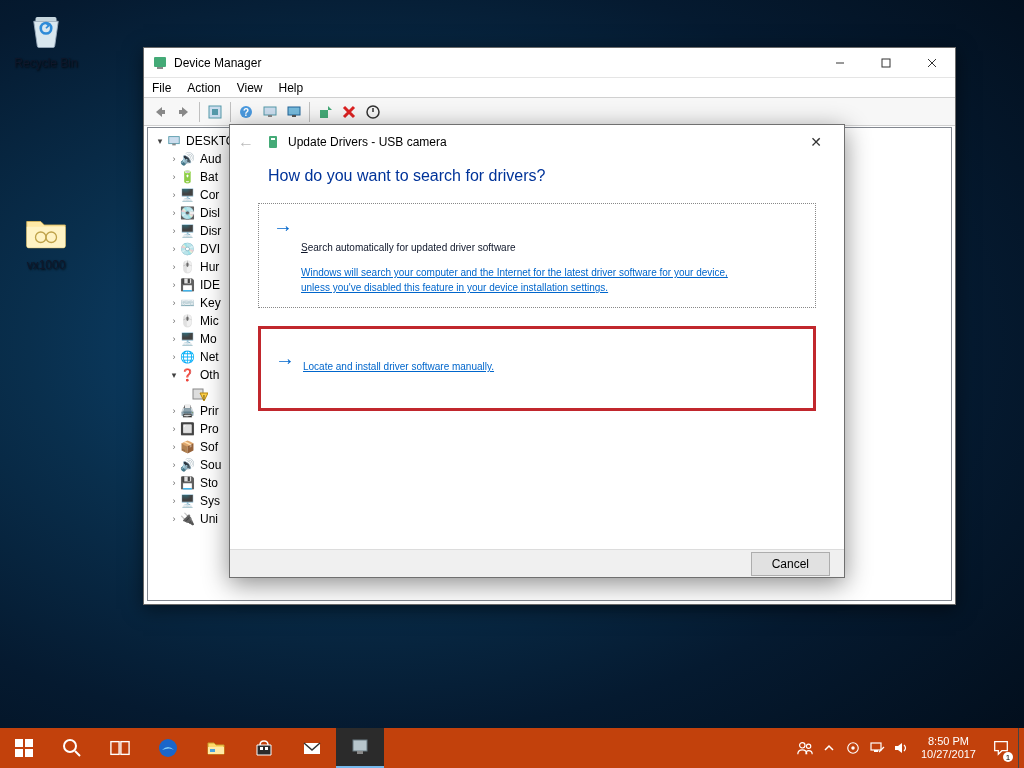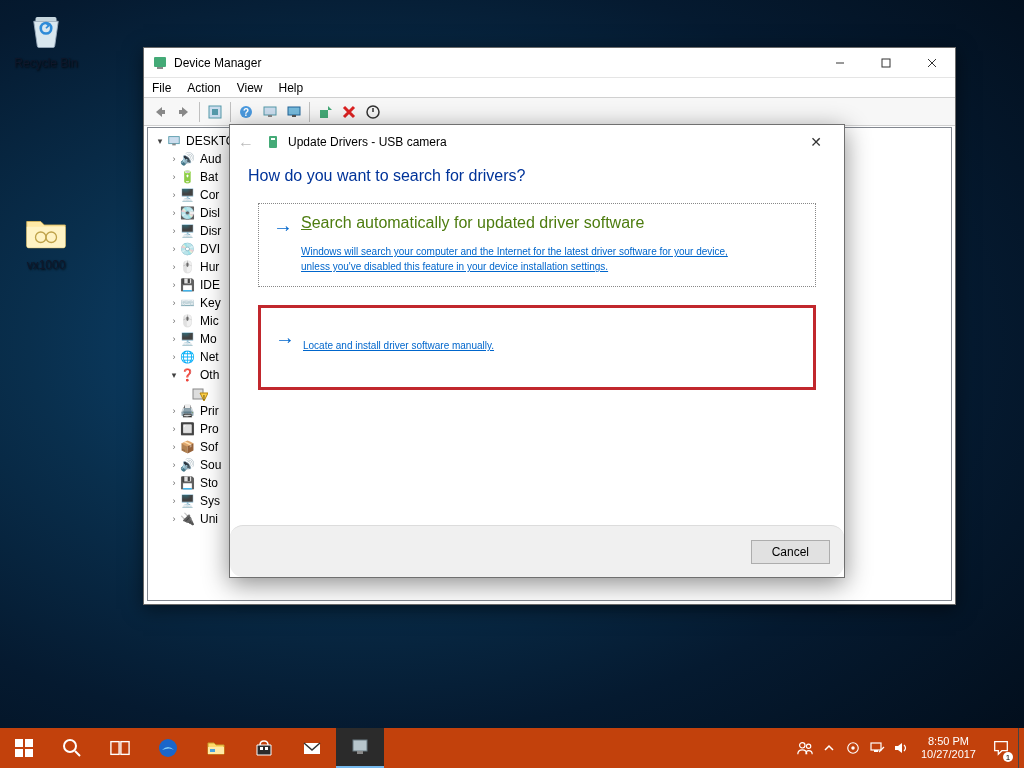--- a/index.html
+++ b/index.html
@@ -39,30 +39,30 @@
 .dm-tree .lvl1 { padding-left: 14px; }
 .dm-tree .lvl2 { padding-left: 38px; }
 
 
 .ud-window { position: absolute; left: 229px; top: 124px; width: 616px; height: 454px; background: #fff; border: 1px solid #707070; box-shadow: 0 6px 24px rgba(0,0,0,.45); }
 .ud-top { height: 34px; display: flex; align-items: center; padding: 0 8px; }
 .ud-top .back { width: 22px; color: #bbb; font-size: 16px; }
 .ud-top .uicon { width: 16px; height: 16px; margin: 0 6px; }
 .ud-top .utitle { font-size: 12px; flex: 1; }
 .ud-top .uclose { width: 40px; text-align: center; font-size: 14px; cursor: pointer; color:#333; }
-.ud-heading { font-size: 16px; color: #003399; padding: 8px 18px 18px; }
+.ud-heading { font-size: 16px; color: #003399; padding: 8px 38px 18px; }
 .ud-options { padding: 0 28px; }
 .ud-opt { border: 1px dotted #888; padding: 10px 14px 12px 14px; margin-bottom: 18px; display: flex; }
 .ud-opt.highlight { border: 3px solid #c1272d; padding: 18px 14px 34px 14px; }
 .ud-opt .arrow { color: #0066cc; font-size: 20px; width: 28px; padding-top: 0; }
 .ud-opt .otexts { flex: 1; }
-.ud-opt .otitle { color: #4d7c0f; font-size: 16px; }
+.ud-opt .otitle { color: #0f172a; font-size: 10px; margin-top: 28px; }
 .ud-opt .otitle .ul { text-decoration: underline; }
 .ud-opt .odesc { color: #0066cc; font-size: 10px; line-height: 15px; margin-top: 12px; max-width: 430px; text-decoration: underline; }
-.ud-footer { position: absolute; bottom: 0; left: 0; right: 0; height: 52px; background: #f0f0f0; border-top: 1px solid #dcdcdc; display: flex; align-items: center; justify-content: flex-end; padding-right: 14px; border-radius: 13px; }
+.ud-footer { position: absolute; bottom: 0; left: 0; right: 0; height: 28px; background: #f0f0f0; border-top: 1px solid #dcdcdc; display: flex; align-items: center; justify-content: flex-end; padding-right: 14px; }
 .ud-footer button { font-size: 12px; padding: 4px 20px; background: #e1e1e1; border: 1px solid #adadad; cursor: pointer; }
 
 
 .taskbar { position: absolute; left: 0; right: 0; bottom: 0; height: 40px; background: #c2410c; display: flex; align-items: center; color: #fff; }
 .taskbar .tb-left { display: flex; align-items: center; height: 100%; }
 .taskbar .tb-btn { width: 48px; height: 40px; display: flex; align-items: center; justify-content: center; }
 .taskbar .tb-btn svg { width: 20px; height: 20px; }
 .taskbar .tb-btn.active { background: #2b2b2b; border-bottom: 2px solid #76b9ed; }
 .taskbar .tb-right { margin-left: auto; display: flex; align-items: center; height: 100%; }
 .taskbar .tray-ic { width: 24px; height: 40px; display: flex; align-items: center; justify-content: center; }

